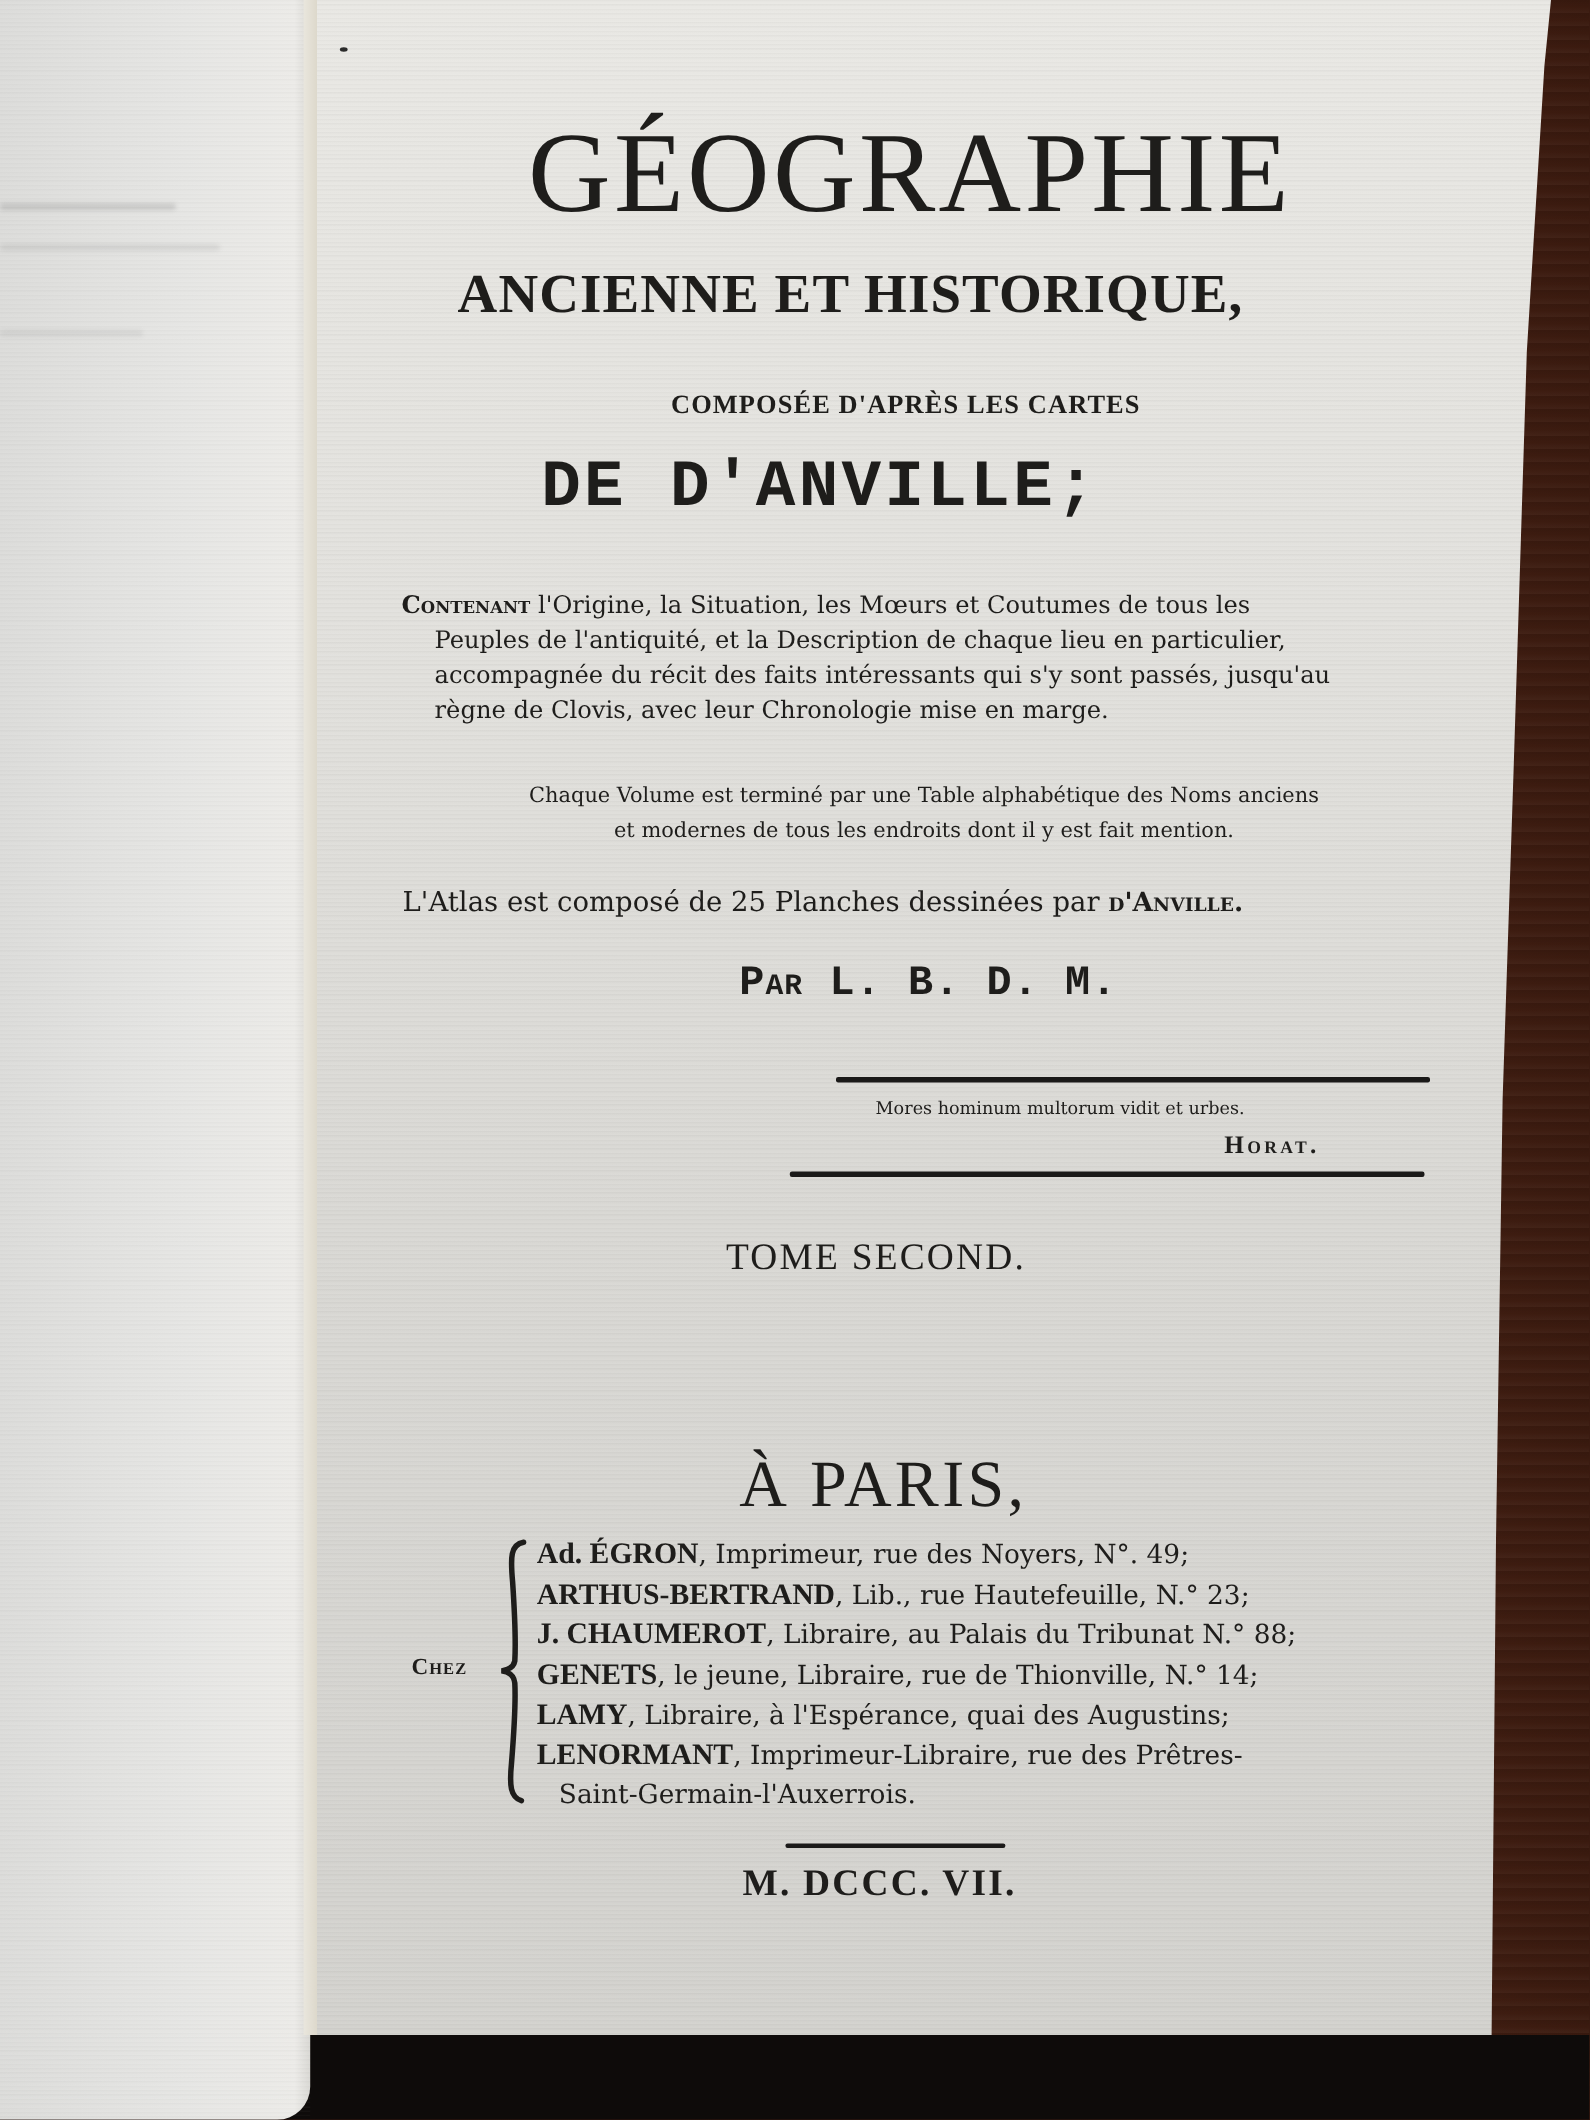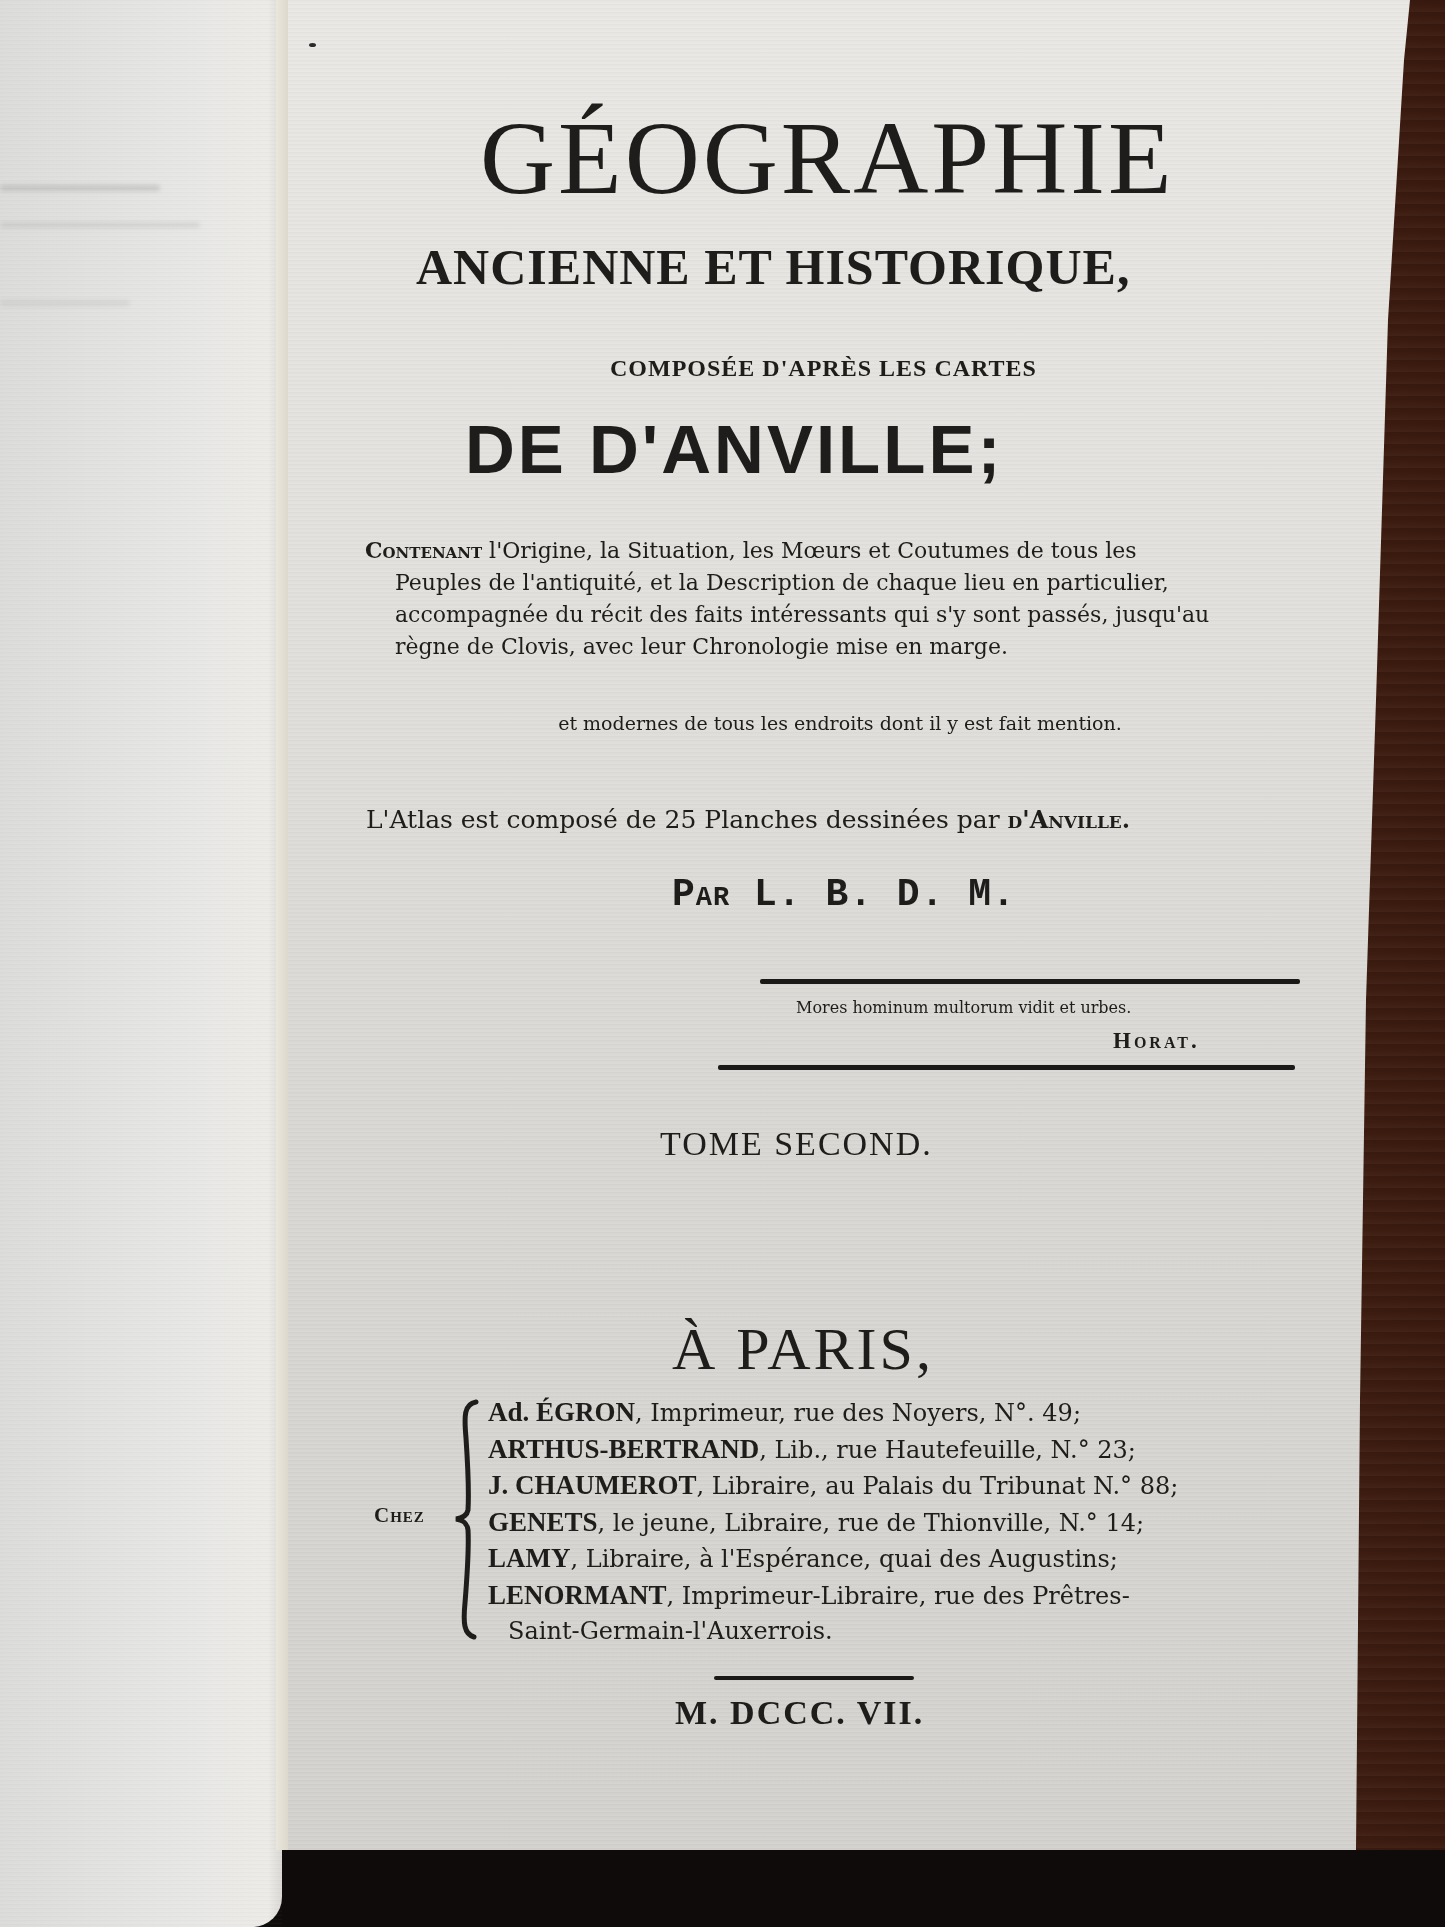--- a/index.html
+++ b/index.html
@@ -42,21 +42,21 @@
   .page::after {
     content:""; position:absolute; inset:0;
     background: repeating-linear-gradient(180deg, rgba(0,0,0,0.03) 0px, rgba(0,0,0,0) 2px, rgba(255,255,255,0.05) 4px);
     pointer-events:none;
   }
   .ink { color:#1e1d1b; }
   .abs { position:absolute; white-space:nowrap; }
   .title-main { font-family:"Liberation Serif", serif; font-size:104px; letter-spacing:3px; left:480px; top:98px; }
   .title-sub { font-family:"Liberation Serif", serif; font-size:50px; font-weight:bold; left:416px; top:238px; letter-spacing:1px; }
   .title-comp { font-family:"Liberation Serif", serif; font-size:24px; font-weight:bold; left:610px; top:355px; letter-spacing:1px; }
-  .title-danville { font-family:Liberation Sans, sans-serif; font-size:69px; font-weight:bold; left:465px; top:410px; letter-spacing:3px; }
+  .title-danville { font-family:Liberation Mono, monospace; font-size:60px; font-weight:bold; left:492px; top:410px; letter-spacing:3px; }
   .desc { font-family:"DejaVu Serif", serif; font-size:22px; left:365px; top:534px; line-height:32px; width:940px; }
   .desc .line { display:block; white-space:nowrap; }
   .desc .sc { font-variant: small-caps; font-weight:bold; }
   .note { font-family:"DejaVu Serif", serif; font-size:19px; left:380px; top:707px; line-height:32px; text-align:center; width:920px; }
   .atlas { font-family:"DejaVu Serif", serif; font-size:25px; left:366px; top:805px; }
   .atlas .sc { font-variant: small-caps; font-weight:bold; font-size:24px; }
   .par { font-family:Liberation Mono, monospace; font-size:38px; font-weight:bold; left:672px; top:873px; font-variant:small-caps; letter-spacing:1px; }
   .rule { position:absolute; background:#1a1918; height:5px; border-radius:2px; }
   .motto { font-family:"DejaVu Serif", serif; font-size:16px; left:796px; top:998px; }
   .horat { font-family:"Liberation Serif", serif; font-size:23px; font-weight:bold; left:1113px; top:1028px; font-variant:small-caps; letter-spacing:3px; }
@@ -95,20 +95,21 @@
 <div class="abs ink title-danville">DE D'ANVILLE;</div>
 
 <div class="abs ink desc">
   <span class="line"><span class="sc">Contenant</span><span> l'Origine, la Situation, les Mœurs et Coutumes de tous les</span></span>
   <span class="line" style="padding-left:30px;">Peuples de l'antiquité, et la Description de chaque lieu en particulier,</span>
   <span class="line" style="padding-left:30px;">accompagnée du récit des faits intéressants qui s'y sont passés, jusqu'au</span>
   <span class="line" style="padding-left:30px;">règne de Clovis, avec leur Chronologie mise en marge.</span>
 </div>
 
 <div class="abs ink note">
+  <div>Chaque Volume est terminé par une Table alphabétique des Noms anciens</div>
   <div>et modernes de tous les endroits dont il y est fait mention.</div>
 </div>
 
 <div class="abs ink atlas"><span>L'Atlas est composé de 25 Planches dessinées par </span><span class="sc">d'Anville.</span></div>
 
 <div class="abs ink par">Par L. B. D. M.</div>
 
 <div class="rule" style="left:760px; top:979px; width:540px;"></div>
 <div class="abs ink motto">Mores hominum multorum vidit et urbes.</div>
 <div class="abs ink horat">Horat.</div>

